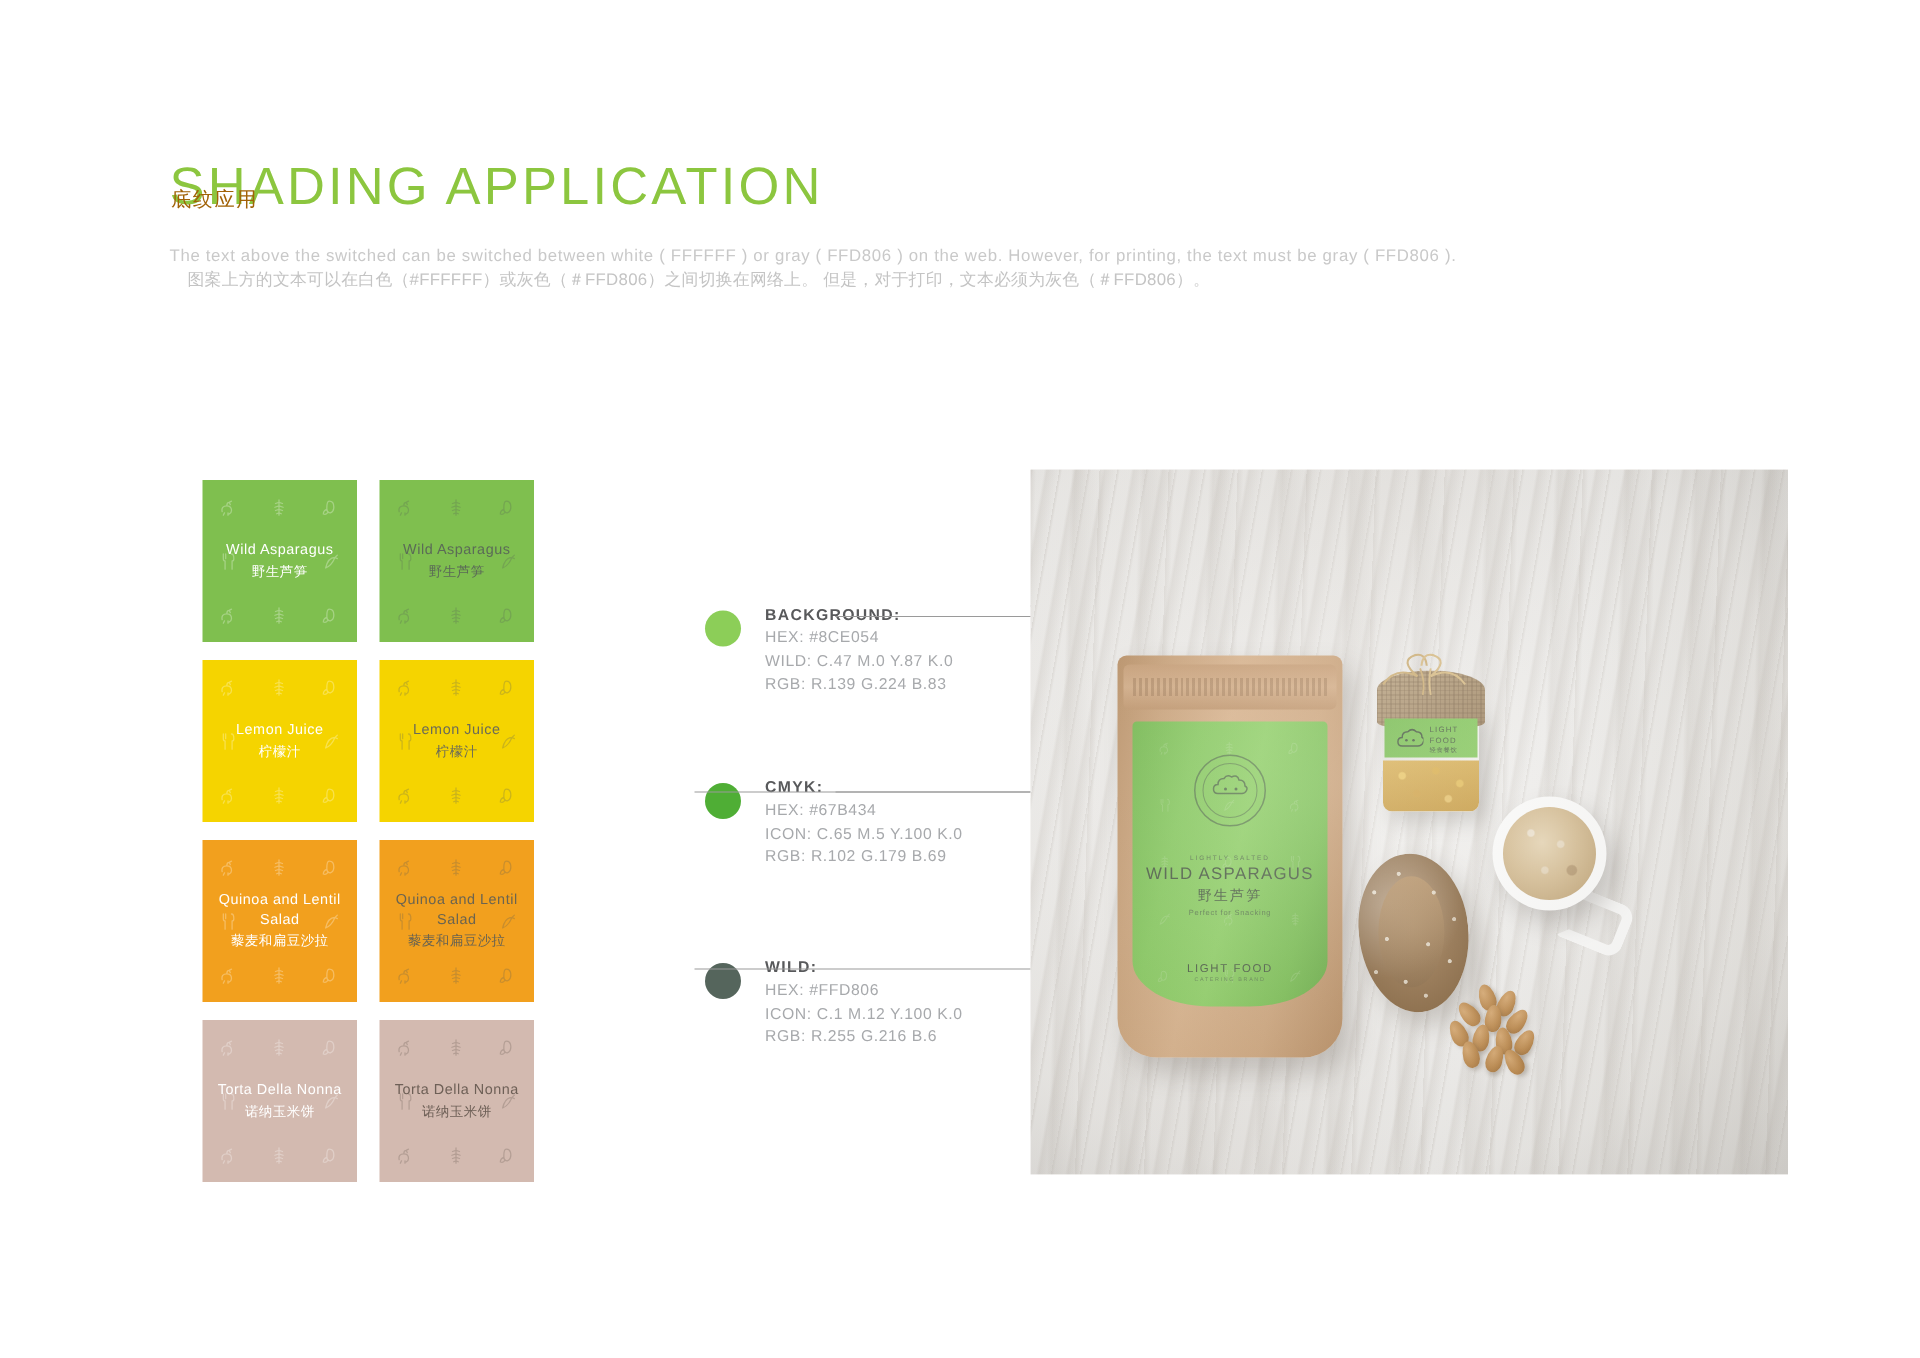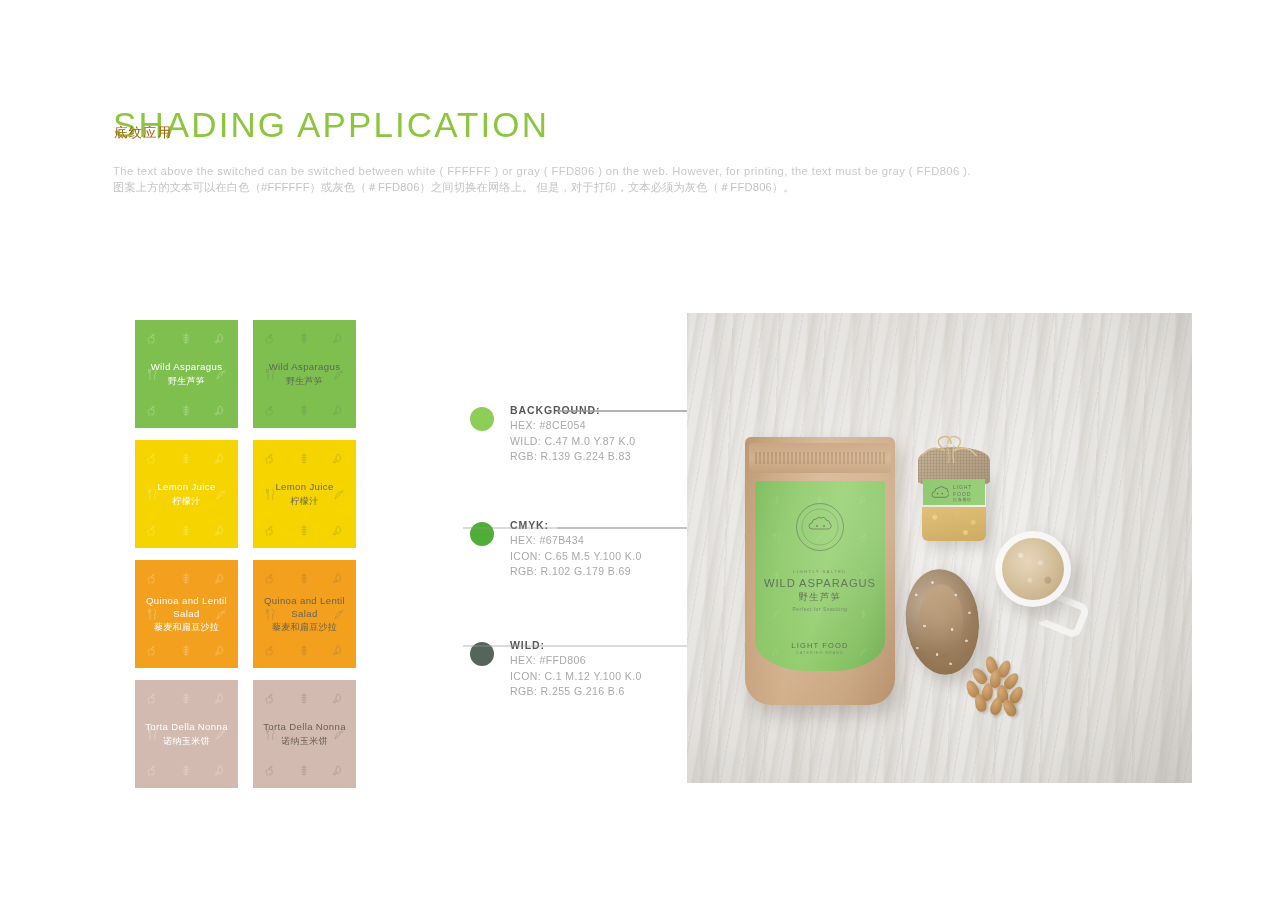--- a/index.html
+++ b/index.html
@@ -46,20 +46,21 @@
   #description .desc-line {
     font-size: 11.2px;
     line-height: 15.6px;
     color: #c9c9c9;
     letter-spacing: 0.45px;
     white-space: nowrap;
   }
   #description .desc-line.cn {
     color: #c4c4c4;
     letter-spacing: 0.2px;
+    margin-left: 12px;
   }
 
   
   #swatch-grid {
     position: absolute;
     left: 135px;
     top: 320px;
     display: grid;
     grid-template-columns: 103px 103px;
     grid-auto-rows: 108px;

